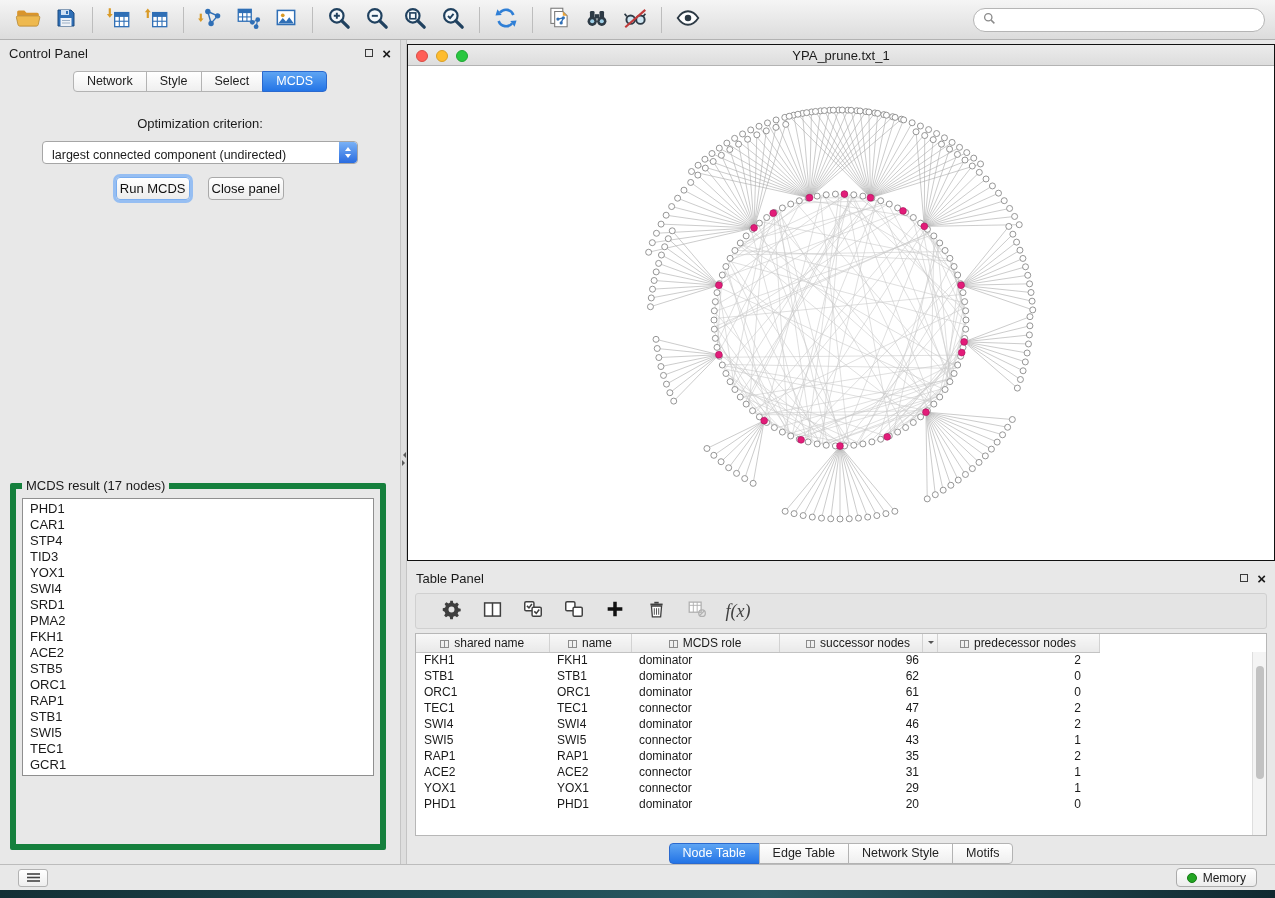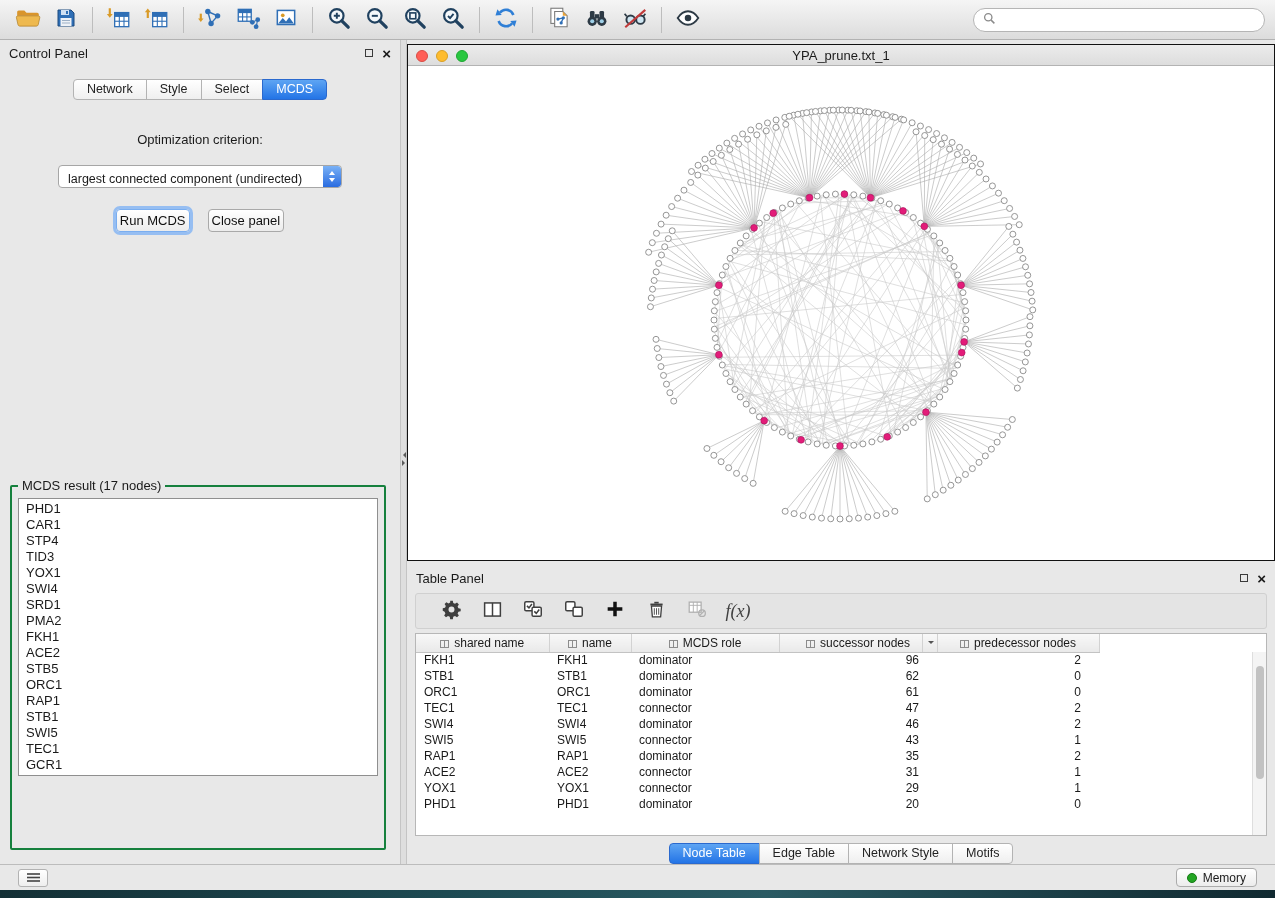--- a/index.html
+++ b/index.html
@@ -20,57 +20,57 @@
     margin-left:auto; width:292px; height:24px; background:#fff;
     border:1px solid #b5b5b5; border-radius:12px; display:flex; align-items:center;
     padding:0 9px; gap:6px;
   }
   .search-box input { border:none; outline:none; flex:1; font-size:12px; font-family:inherit; background:transparent; }
 
   
   .main { display:flex; height:824px; }
 
   
-  .control-panel { width:400px; display:flex; flex-direction:column; background:#e8e8e8;gap:8px; }
+  .control-panel { width:400px; display:flex; flex-direction:column; background:#e8e8e8; }
   .panel-header { height:26px; display:flex; align-items:center; padding:0 9px; font-size:13px; }
   .panel-header .win-icons { margin-left:auto; display:flex; align-items:center; gap:9px; }
   .float-box { width:8px; height:8px; border:1.5px solid #3a3a3a; display:inline-block; }
   .close-x { font-size:15px; font-weight:bold; color:#1a1a1a; line-height:1; }
 
   .seg-bar { display:flex; justify-content:center; margin-top:5px; }
   .seg {
     height:21px; line-height:19px; padding:0 13px; font-size:12.5px;
     background:linear-gradient(#ffffff,#efefef); border:1px solid #b3b3b3; margin-left:-1px;
     color:#222;
   }
   .seg:first-child { border-radius:4px 0 0 4px; margin-left:0; }
   .seg:last-child { border-radius:0 4px 4px 0; }
   .seg.active {
     background:linear-gradient(#5ea5f3,#2374e6); color:#fff; border-color:#2a69ce;
   }
 
   .opt-label { text-align:center; margin-top:24px; font-size:13px; }
   .dropdown {
-    position:relative; width:284px; height:23px; margin:10px auto 0; background:#fff;
+    position:relative; width:316px; height:23px; margin:10px auto 0; background:#fff;
     border:1px solid #a6a6a6; border-radius:4px; font-size:12.5px; line-height:21px;
     padding:3px 22px 0 9px; white-space:nowrap; overflow:hidden;
   }
   .dd-cap {
     position:absolute; right:0; top:0; width:18px; height:21px; border-radius:0 3px 3px 0;
     background:linear-gradient(#79b1f6,#2a6ce0); display:flex; align-items:center; justify-content:center;
   }
   .btn-row { display:flex; justify-content:center; gap:18px; margin-top:13px; }
   .mac-btn {
     height:23px; padding:0 3px; font-size:13px; font-family:inherit; color:#111;
     background:linear-gradient(#ffffff,#ececec); border:1px solid #a9a9a9; border-radius:4px;
   }
   .mac-btn.focus-ring { box-shadow:0 0 0 3px rgba(106,167,247,.65); border-color:#7aaef0; }
 
   .result-box {
-    margin:auto 14px 14px 10px; border:2px solid #15803d; border-radius:2px;
+    margin:auto 14px 14px 10px; border:6px solid #15803d; border-radius:2px;
     padding:5px 6px 6px; height:372px; display:flex; flex-direction:column;
   }
   .result-box legend { font-size:13px; padding:0 4px; }
   .result-list {
     flex:1; background:#fff; border:1px solid #8f8f8f; overflow:hidden; padding:2px 0;
   }
   .mcds-item { font-size:13px; height:16px; line-height:16px; padding:0 7px; }
 
   
   .splitter { width:7px; background:#dedede; border-left:1px solid #c4c4c4; border-right:1px solid #c4c4c4; position:relative; }

